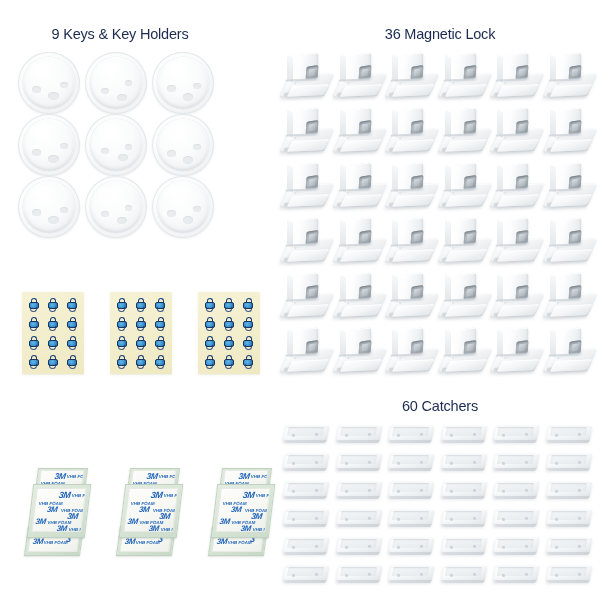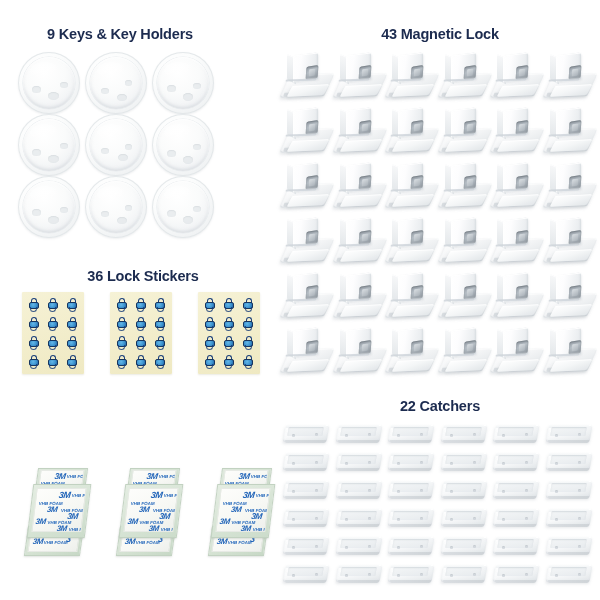--- a/index.html
+++ b/index.html
@@ -20,21 +20,21 @@
     width: 600px;
     height: 600px;
     background: #ffffff;
   }
   .section {
     position: absolute;
   }
   .section-title {
     position: absolute;
     font-size: 14.5px;
-    font-weight: bold;
+    font-weight: normal;
     color: #1c2b4f;
     letter-spacing: -0.2px;
     white-space: nowrap;
     text-align: center;
     width: 100%;
     left: 0;
   }
 
   
   #keys-section { left: 14px; top: 26px; width: 212px; height: 218px; }
@@ -422,21 +422,21 @@
       </div>
       <div class="key-disc">
         <div class="key-dimple" style="left:15px;top:34px;width:9px;height:7px;"></div>
         <div class="key-dimple" style="left:31px;top:40px;width:10px;height:8px;"></div>
         <div class="key-dimple" style="left:41px;top:30px;width:8px;height:6px;"></div>
       </div>
     </div>
   </div>
 
   <div class="section" id="locks-section">
-    <div class="section-title">43 Magnetic Lock</div>
+    <div class="section-title">36 Magnetic Lock</div>
     <div class="locks-grid" id="locks-grid">
         <div class="lock-unit">
           <div class="lock-base"></div>
           <div class="lock-base-edge"></div>
           <div class="lock-body-side"></div>
           <div class="lock-body"></div>
           <div class="lock-slot"></div>
           <div class="lock-tongue"></div>
           <div class="lock-ridge"></div>
         </div>
@@ -752,21 +752,20 @@
           <div class="lock-body-side"></div>
           <div class="lock-body"></div>
           <div class="lock-slot"></div>
           <div class="lock-tongue"></div>
           <div class="lock-ridge"></div>
         </div>
       </div>
   </div>
 
   <div class="section" id="stickers-section">
-    <div class="section-title">36 Lock Stickers</div>
     <div class="sticker-sheets" id="sticker-sheets">
         <div class="sticker-sheet">
           <div class="sticker-icon">
             <div class="lock-shackle"></div>
             <div class="lock-body-sq"></div>
             <div class="lock-tail"></div>
           </div>
           <div class="sticker-icon">
             <div class="lock-shackle"></div>
             <div class="lock-body-sq"></div>
@@ -1033,21 +1032,21 @@
             <span class="mark mark-3m" style="left:2px;top:28px;font-size:8px;">3M</span>
             <span class="mark mark-vhb" style="left:14px;top:31px;font-size:4.5px;">VHB FOAM</span>
             <span class="mark mark-3m" style="left:24px;top:35px;font-size:8px;">3M</span>
             <span class="mark mark-vhb" style="left:36px;top:38px;font-size:4.5px;">VHB FOAM</span>
           </div>
         </div>
       </div>
   </div>
 
   <div class="section" id="catchers-section">
-    <div class="section-title">22 Catchers</div>
+    <div class="section-title">60 Catchers</div>
     <div class="catchers-grid" id="catchers-grid">
         <div class="catcher-unit">
           <div class="catcher-plate"></div>
           <div class="catcher-lip"></div>
           <div class="catcher-inner"></div>
           <div class="catcher-hole" style="left:8px;top:12px;"></div>
           <div class="catcher-hole" style="left:31px;top:11px;"></div>
           <div class="catcher-edge"></div>
         </div>
         <div class="catcher-unit">

